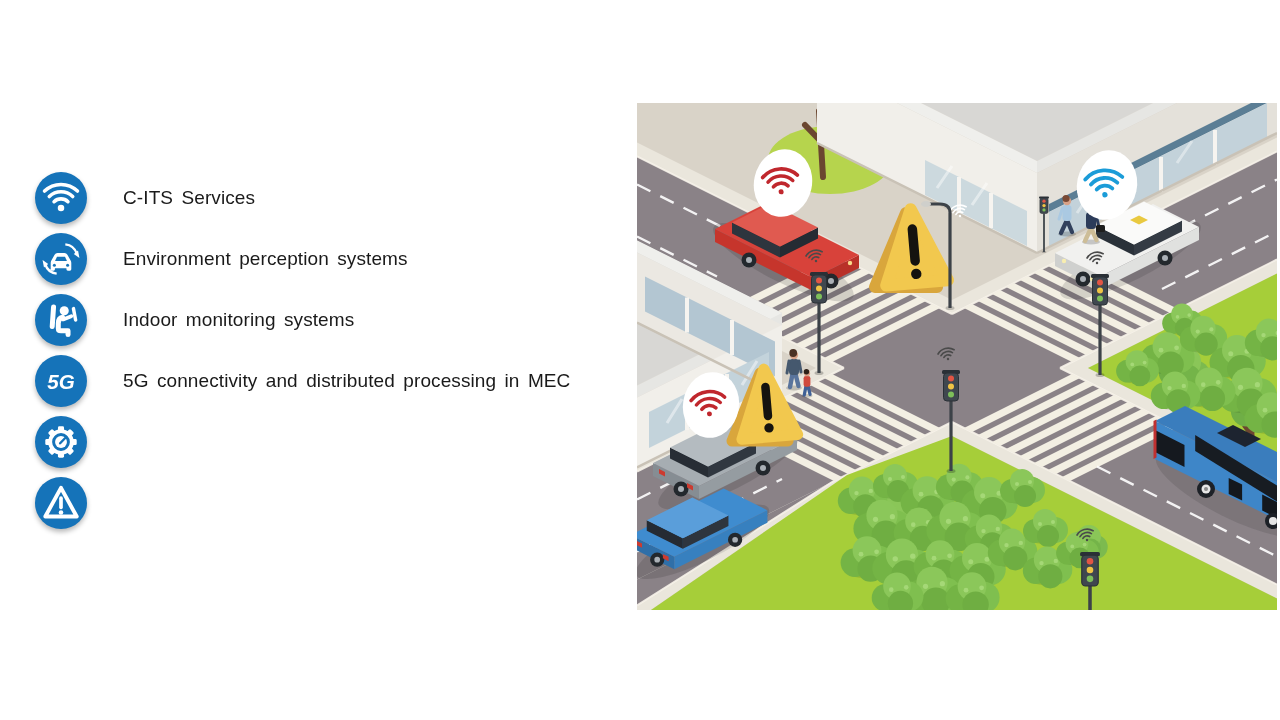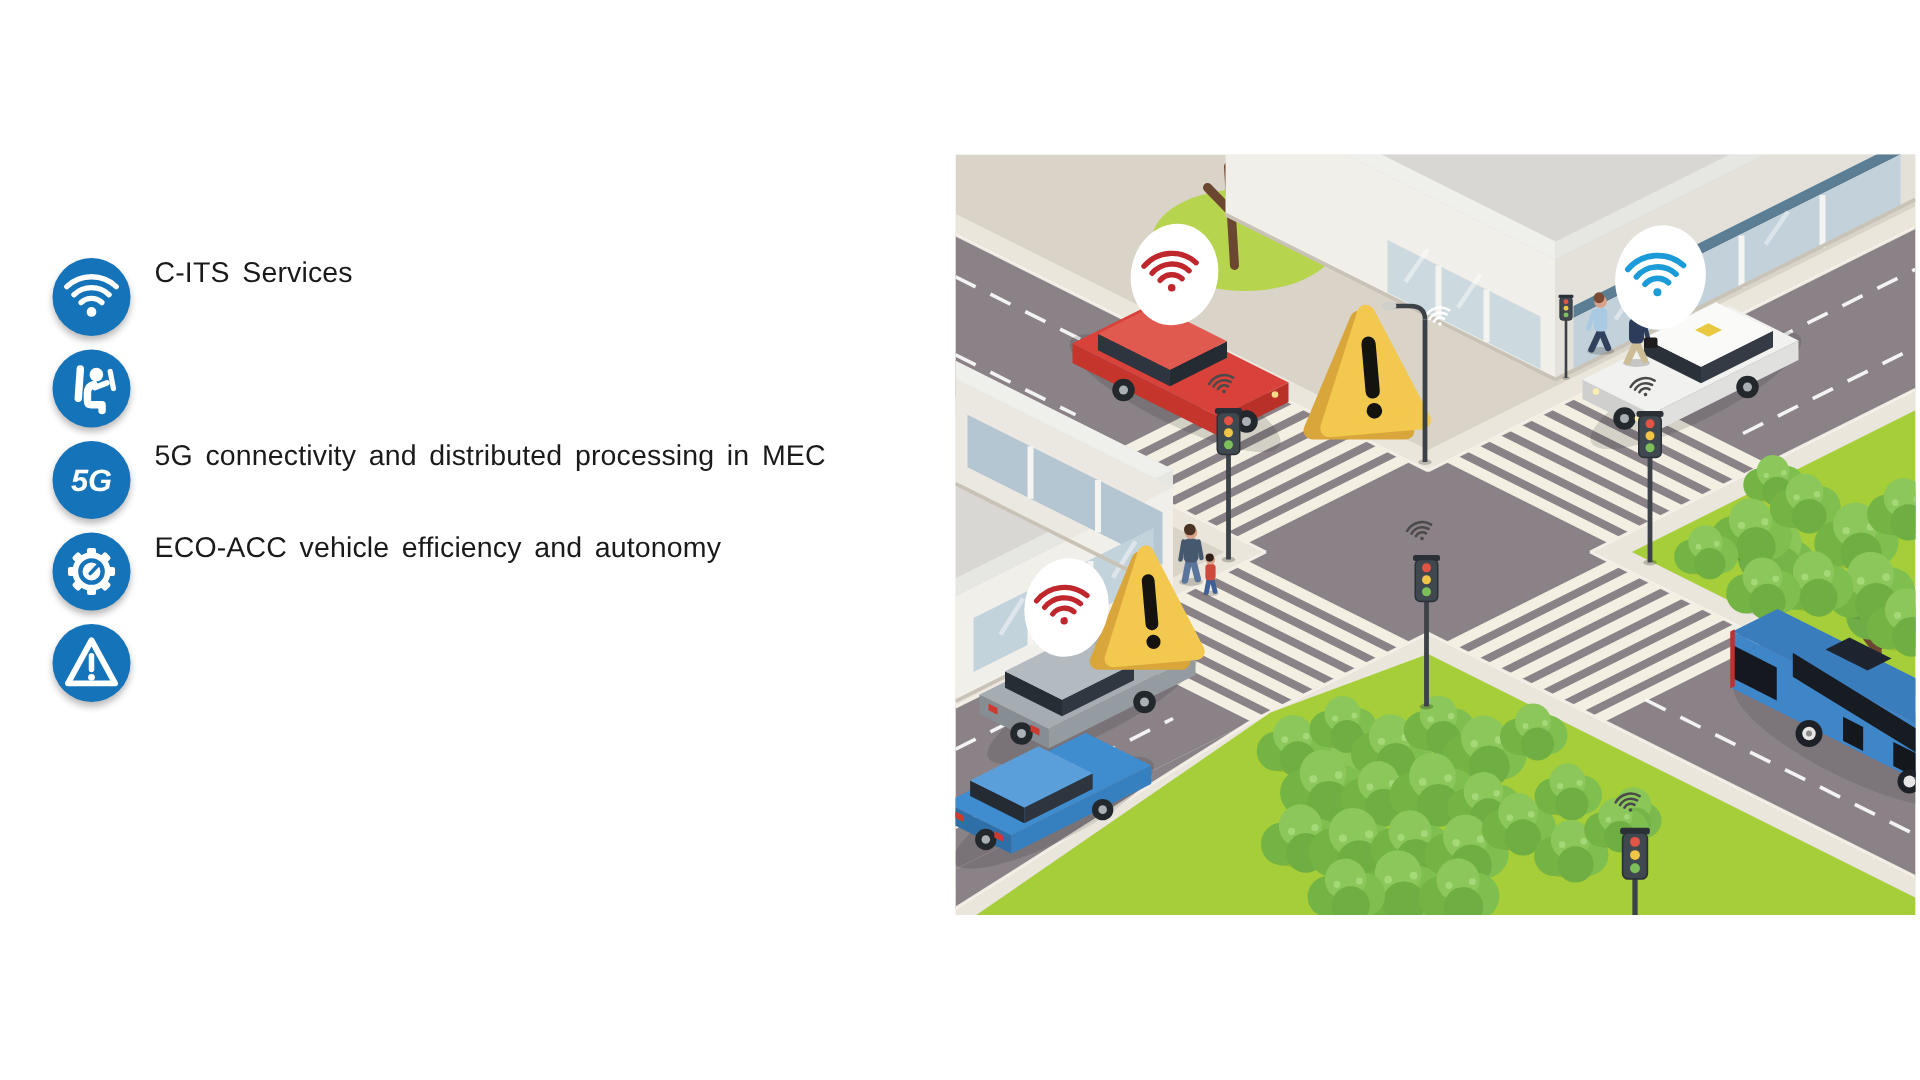--- a/index.html
+++ b/index.html
@@ -1,19 +1,19 @@
 <!DOCTYPE html>
 <html style="--accent: #1573b9;"><head>
 <meta charset="utf-8">
 <style>
   html,body{margin:0;padding:0;background:#fff;}
   .slide{position:relative;width:1280px;height:720px;background:#fff;overflow:hidden;
          font-family:"Liberation Sans",sans-serif;}
   .features{position:absolute;left:35px;top:172px;}
-  .feature-row{display:flex;height:52px;margin-bottom:9px;}
+  .feature-row{display:flex;align-items:center;height:52px;margin-bottom:9px;gap:20px;}
   .feature-icon{width:52px;height:52px;border-radius:50%;background:var(--accent,#1573b9);
                 flex:0 0 52px;display:flex;align-items:center;justify-content:center;
                 box-shadow:0 3px 5px rgba(0,0,0,0.28);font-style:italic;}
   .feature-icon svg{display:block;}
   .feature-label{margin-left:16px;font-size:19px;color:#1a1a1a;word-spacing:3px;
                  letter-spacing:0.1px;white-space:nowrap;}
   .illustration{position:absolute;left:637px;top:103px;width:640px;height:507px;}
 </style>
 </head>
 <body>
@@ -29,31 +29,47 @@
             <path d="M17.6 27.4 A 9.2 9.2 0 0 1 30.4 27.4"></path>
             <path d="M13.2 22.6 A 15.6 15.6 0 0 1 34.8 22.6"></path>
             <path d="M8.8 17.6 A 22 22 0 0 1 39.2 17.6"></path>
           </g>
           <circle cx="24" cy="33.2" r="3" fill="#fff"></circle>
         </svg>
       </div>
       <div class="feature-label">C-ITS Services</div>
     </div>
 
+    <div class="feature-row">
+      <div class="feature-icon">
+        <svg width="52" height="52" viewBox="0 0 48 48" fill="none">
+          <path d="M14.5 33.5 v-6 q0-1.6 1-2.8 l2.6-4.6 q0.9-1.6 2.7-1.6 h6.4 q1.8 0 2.7 1.6 l2.6 4.6 q1 1.2 1 2.8 v6 q0 1.3-1.3 1.3 h-1.9 q-1.3 0-1.3-1.3 v-0.9 h-10.6 v0.9 q0 1.3-1.3 1.3 h-1.9 q-1.3 0-1.3-1.3 z" fill="#fff"></path>
+          <path d="M18.5 25.8 h11 l-1.8-3.8 h-7.4 z" fill="#1573b9"></path>
+          <circle cx="17.9" cy="29.8" r="1.4" fill="#1573b9"></circle>
+          <circle cx="30.1" cy="29.8" r="1.4" fill="#1573b9"></circle>
+          <path d="M28 10.5 A 12.5 12.5 0 0 1 38.5 19" stroke="#fff" stroke-width="2.3"></path>
+          <polygon points="41,23 35.8,19.4 39.7,16.1" fill="#fff"></polygon>
+          <path d="M20 37.5 A 12.5 12.5 0 0 1 9.5 29" stroke="#fff" stroke-width="2.3"></path>
+          <polygon points="7,25 12.2,28.6 8.3,31.9" fill="#fff"></polygon>
+        </svg>
+      </div>
+      <div class="feature-label">Environment perception systems</div>
+    </div>
 
     <div class="feature-row">
       <div class="feature-icon">
         <svg width="52" height="52" viewBox="0 0 48 48" fill="none">
           <path d="M16.5 12 L16.5 30" stroke="#fff" stroke-width="4.6" stroke-linecap="round" transform="rotate(4 16.5 21)"></path>
           <circle cx="27" cy="15.5" r="4.2" fill="#fff"></circle>
           <path d="M25.5 21.5 Q21.5 22.5 21.5 27 L21.5 31.5 Q21.5 34 24 34 L30.5 34 L30.5 37.5" stroke="#fff" stroke-width="4.6" stroke-linecap="round" stroke-linejoin="round"></path>
           <path d="M26 23.5 L33.5 20.5" stroke="#fff" stroke-width="3.4" stroke-linecap="round"></path>
           <path d="M35.5 13.5 L37.5 24" stroke="#fff" stroke-width="3.2" stroke-linecap="round"></path>
         </svg>
       </div>
+      <div class="feature-label">Indoor monitoring systems</div>
     </div>
 
     <div class="feature-row">
       <div class="feature-icon">
         <svg width="52" height="52" viewBox="0 0 48 48">
           <text x="24" y="31" text-anchor="middle" font-size="19" font-weight="bold" font-family="Liberation Sans, sans-serif" fill="#ffffff">5G</text>
         </svg>
       </div>
       <div class="feature-label">5G connectivity and distributed processing in MEC</div>
     </div>
@@ -71,21 +87,20 @@
               <rect x="-2.8" y="-14.5" width="5.6" height="6" rx="1.3" transform="rotate(225)"></rect>
               <rect x="-2.8" y="-14.5" width="5.6" height="6" rx="1.3" transform="rotate(270)"></rect>
               <rect x="-2.8" y="-14.5" width="5.6" height="6" rx="1.3" transform="rotate(315)"></rect>
             </g>
             <circle r="10" fill="none" stroke="#fff" stroke-width="3.6"></circle>
             <circle r="5.5" fill="#fff"></circle>
             <path d="M-0.8 1.2 L3.9 -3.7" stroke="#1573b9" stroke-width="2.2" stroke-linecap="round"></path>
           </g>
         </svg>
       </div>
-      <div class="feature-label">ECO-ACC vehicle efficiency and autonomy</div>
     </div>
 
     <div class="feature-row">
       <div class="feature-icon">
         <svg width="52" height="52" viewBox="0 0 48 48" fill="none">
           <path d="M24 10 L38.5 36.5 L9.5 36.5 Z" stroke="#fff" stroke-width="3.6" stroke-linejoin="round"></path>
           <path d="M24 19.5 L24 28" stroke="#fff" stroke-width="3.4" stroke-linecap="round"></path>
           <circle cx="24" cy="32.8" r="2.1" fill="#fff"></circle>
         </svg>
       </div>

